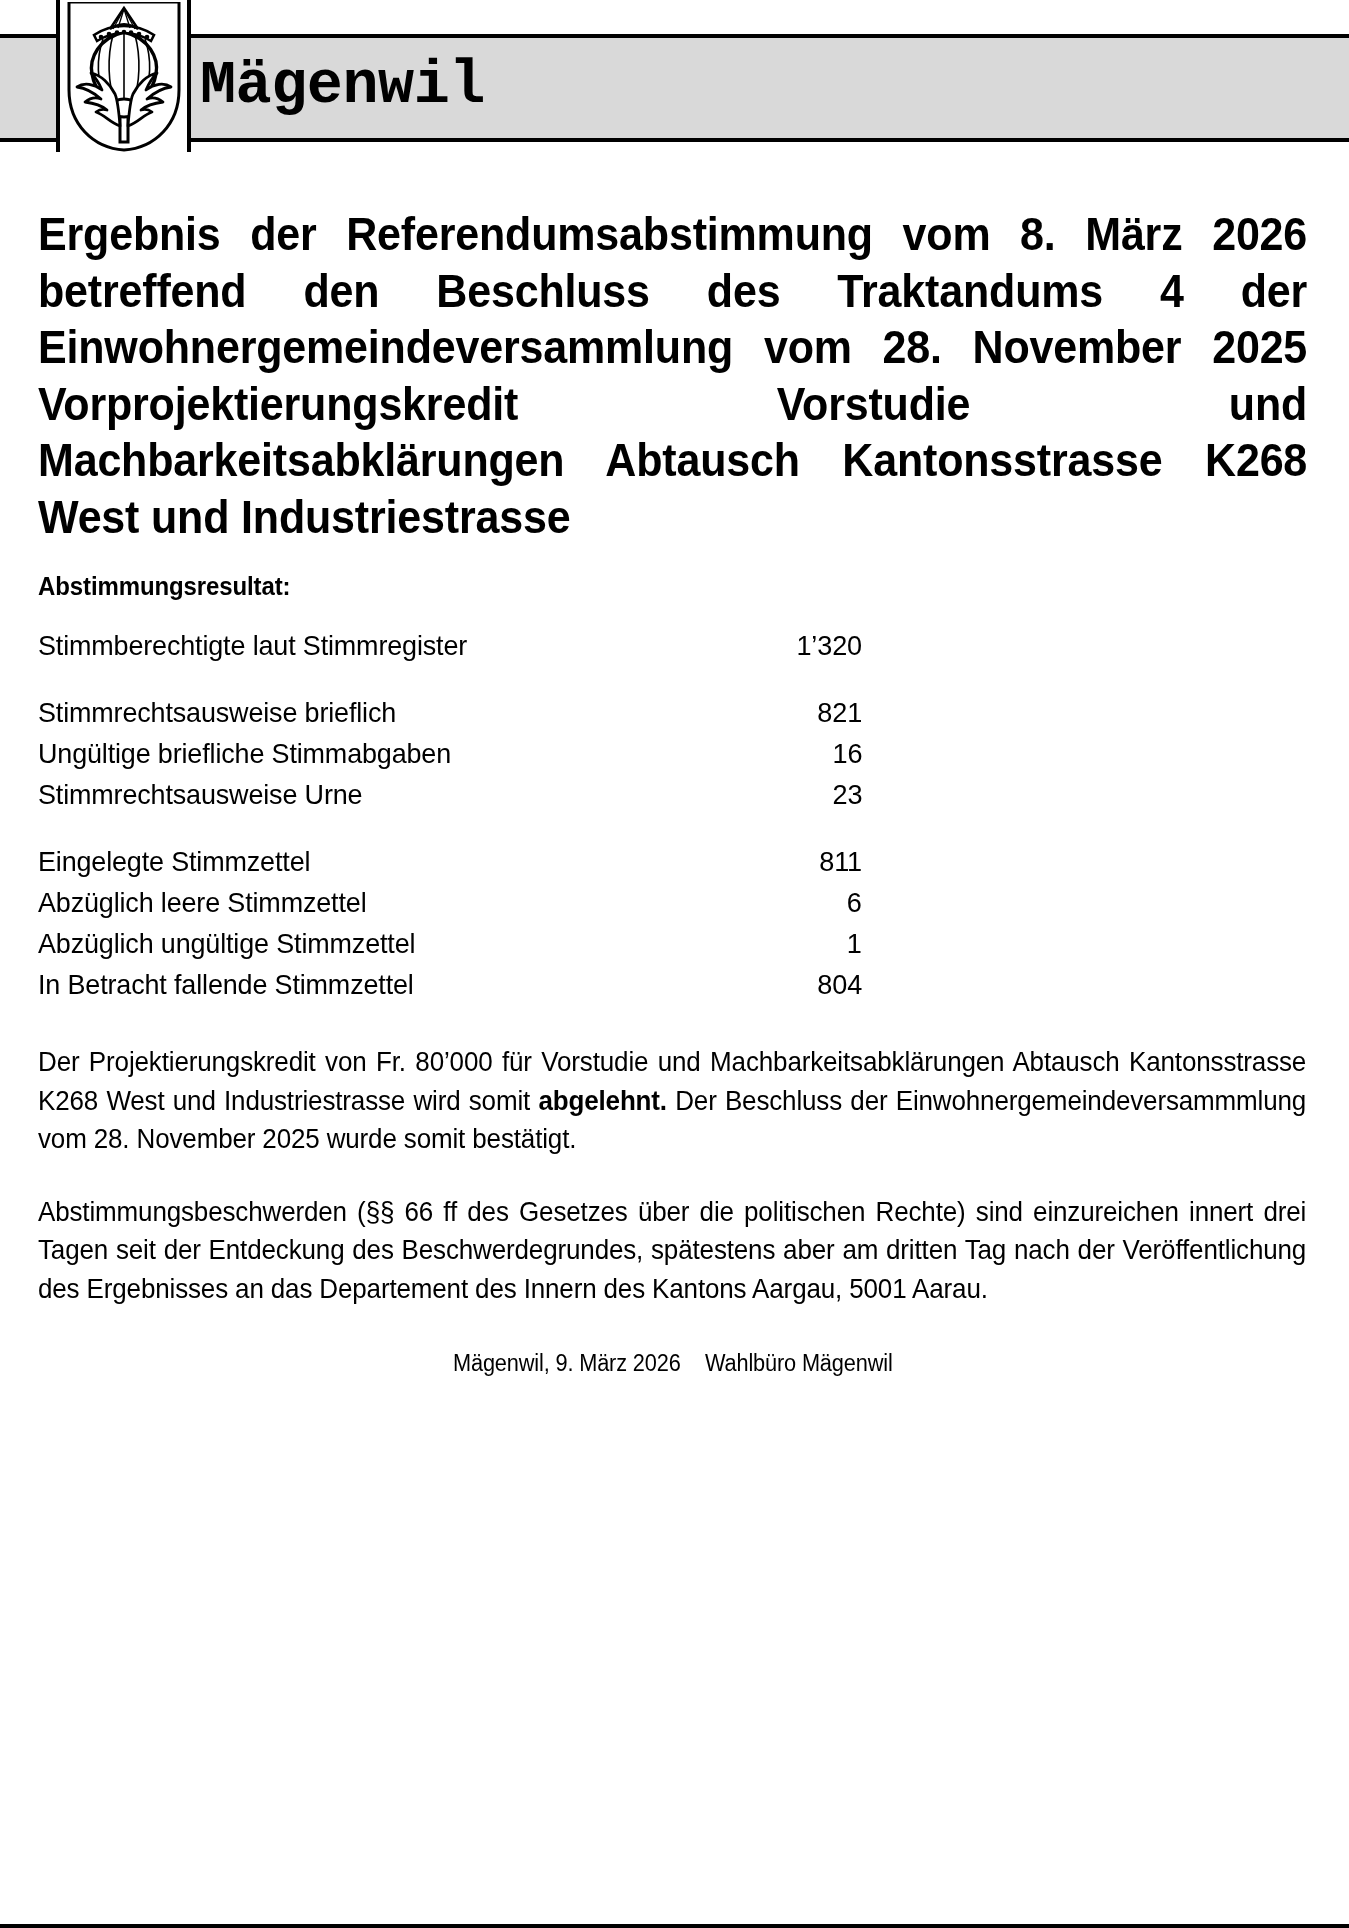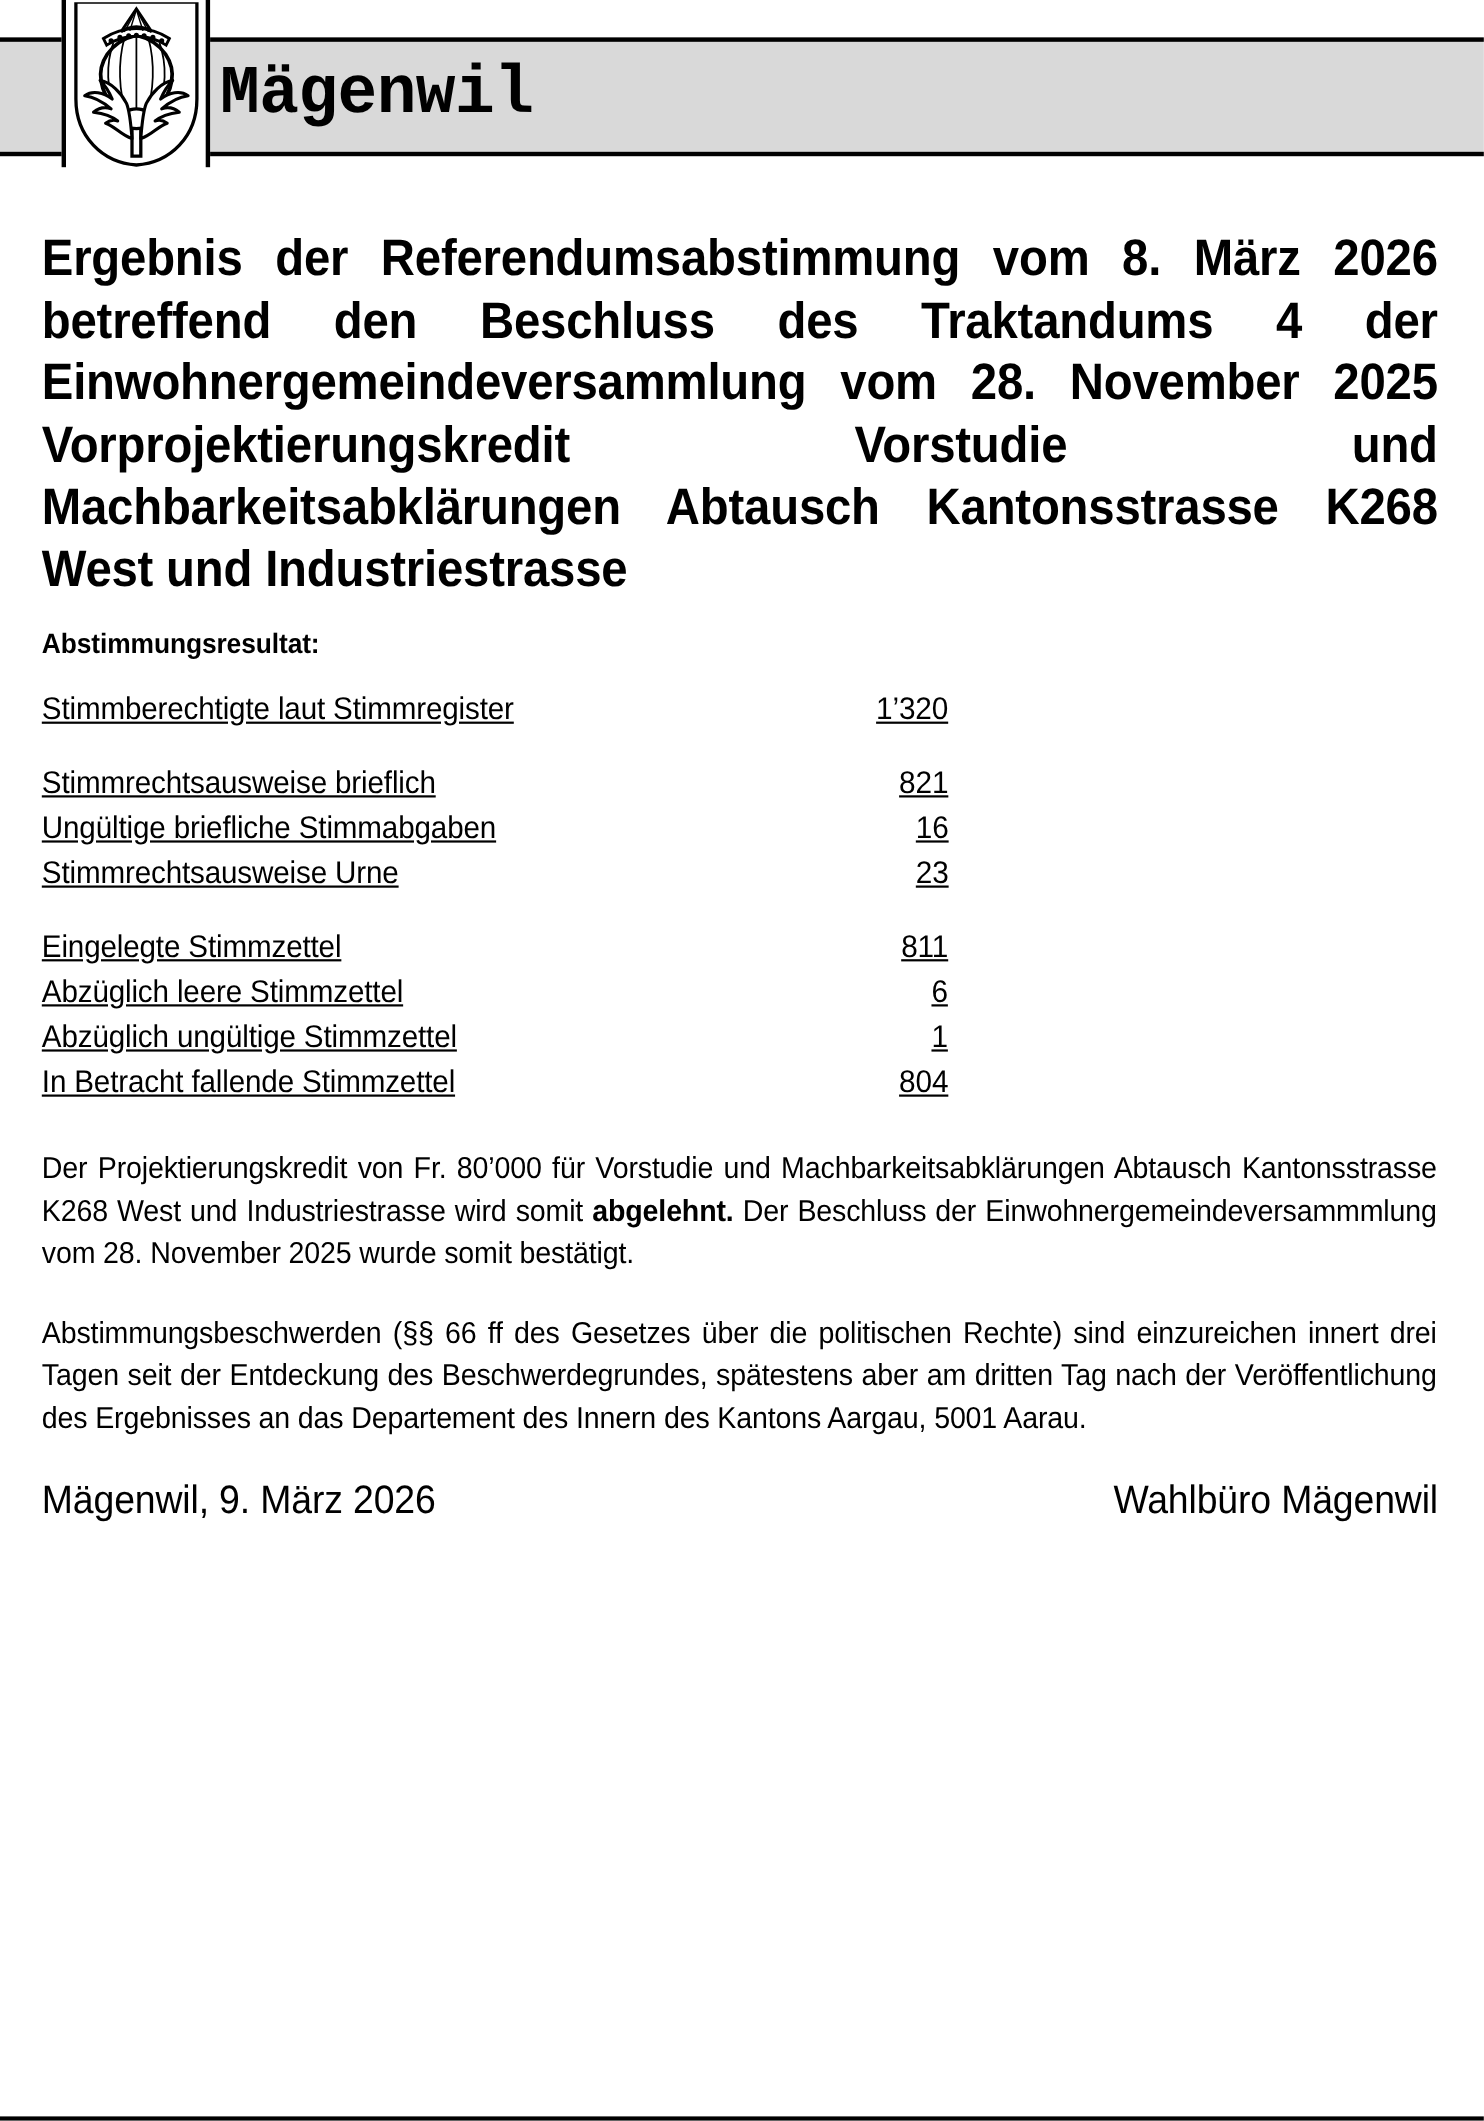--- a/index.html
+++ b/index.html
@@ -96,21 +96,20 @@
     transform-origin: left top;
   }
 
   
   .results {
     margin-top: 24px;
     width: 824px;
   }
   .res-group {
     margin-bottom: 26px;
-    text-decoration: underline;
   }
   .res-group:last-child { margin-bottom: 0; }
   .res-row {
     display: flex;
     justify-content: space-between;
     align-items: baseline;
     font-size: 28.5px;
     line-height: 41px;
     letter-spacing: -0.15px;
   }
@@ -138,23 +137,23 @@
     width: 1342px;
   }
   .para-1 { margin-top: 38px; }
   .para-2 { margin-top: 34px; }
   .para b { font-weight: bold; }
 
   
   .footer {
     margin-top: 36px;
     display: flex;
-    justify-content: space-between;
+    justify-content: center;
     align-items: baseline;
-    font-size: 36px;
+    font-size: 23px;
     line-height: 38px;
     letter-spacing: -0.15px;
     width: 1269px;
   }
   .footer-left {
     transform: scaleX(0.945);
     transform-origin: left center;
     white-space: nowrap;
   }
   .footer-right {

